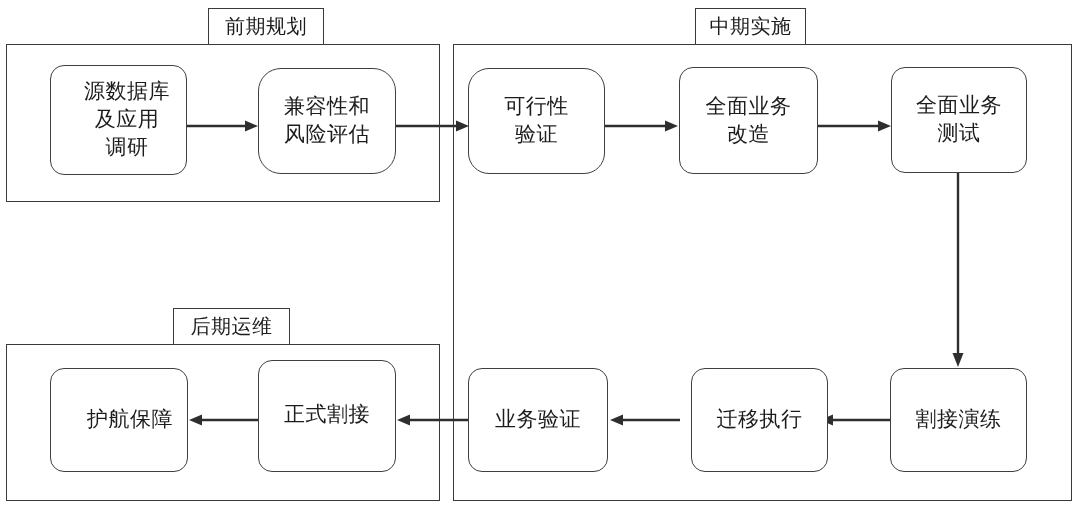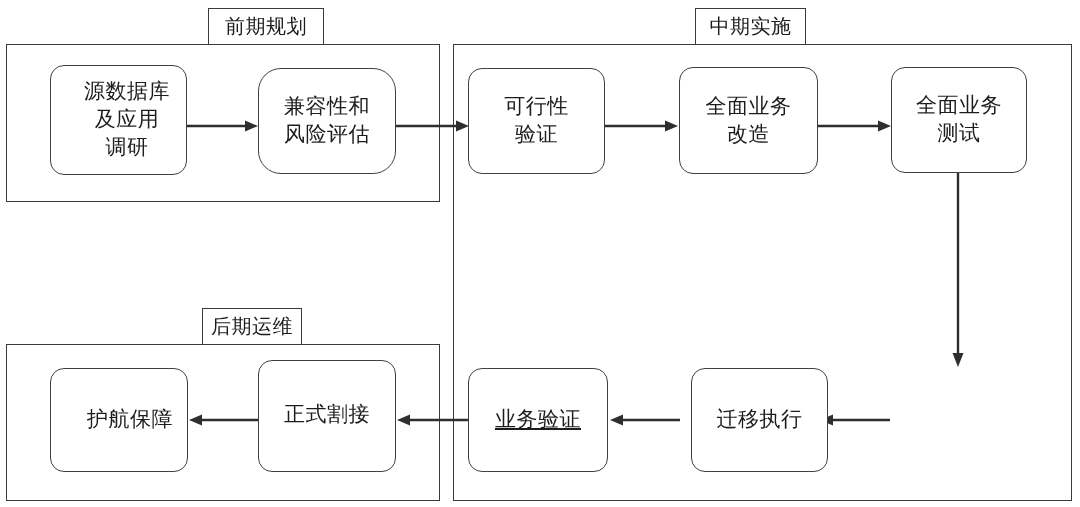--- a/index.html
+++ b/index.html
@@ -81,21 +81,21 @@
   <div class="phase-box" style="left:6px; top:344px; width:434px; height:157px;"></div>
 
   <div class="phase-label" style="left:175px; top:8px; width:116px; height:37px;margin-left:33px;">
     <span>前期规划</span>
   </div>
 
   <div class="phase-label" style="left:695px; top:8px; width:111px; height:37px;">
     <span>中期实施</span>
   </div>
 
-  <div class="phase-label" style="left:173px; top:308px; width:100px; height:37px;margin-left:29px;">
+  <div class="phase-label" style="left:173px; top:308px; width:117px; height:37px;">
     <span>后期运维</span>
   </div>
 
   <div class="connector" style="left:187px; top:110px; width:74px; height:32px;">
     <svg width="74" height="32" viewBox="0 0 74 32">
       <line x1="0" y1="16" x2="62" y2="16" stroke="#2e2e2e" stroke-width="2.4"></line>
       <polygon points="71,16 58,10.5 58,21.5" fill="#2e2e2e"></polygon>
     </svg>
   </div>
 
@@ -159,41 +159,44 @@
     <span>源数据库
 及应用
 调研</span>
   </div>
 
   <div class="node" style="left:258px; top:68px; width:138px; height:106px;border-radius:23px;">
     <span>兼容性和
 风险评估</span>
   </div>
 
-  <div class="node" style="left:468px; top:68px; width:137px; height:106px;">
+  <div class="node" style="left:468px; top:68px; width:137px; height:106px;border-radius:21px;">
     <span>可行性
 验证</span>
   </div>
 
   <div class="node" style="left:679px; top:67px; width:139px; height:107px;">
     <span>全面业务
 改造</span>
   </div>
 
   <div class="node" style="left:891px; top:67px; width:136px; height:106px;">
     <span>全面业务
 测试</span>
   </div>
 
+  <div class="node" style="left:890px; top:368px; width:137px; height:104px;">
+    <span>割接演练</span>
+  </div>
 
   <div class="node" style="left:691px; top:368px; width:137px; height:104px;">
     <span>迁移执行</span>
   </div>
 
-  <div class="node" style="left:468px; top:368px; width:140px; height:104px;text-decoration:underline;">
+  <div class="node" style="left:468px; top:368px; width:140px; height:104px;">
     <span>业务验证</span>
   </div>
 
   <div class="node" style="left:258px; top:360px; width:138px; height:112px;font-family:Liberation Mono, monospace;">
     <span>正式割接</span>
   </div>
 
   <div class="node" style="left:50px; top:368px; width:138px; height:104px;padding-left:22px;">
     <span>护航保障</span>
   </div>

